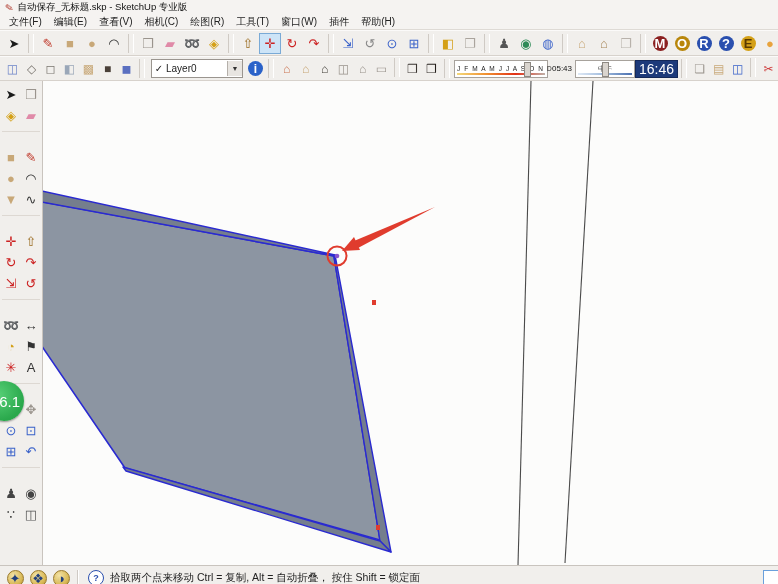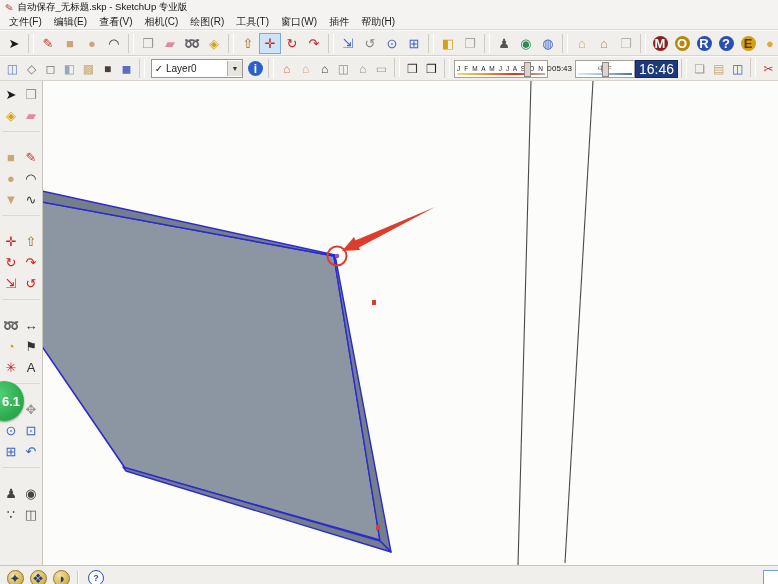--- a/index.html
+++ b/index.html
@@ -67,21 +67,21 @@
   .lefttb .ticon{width:20px;height:20px}
   .lsep{grid-column:1/3;height:5px;border-bottom:1px solid #ddd8d2;margin:0 1px 2px 1px}
 
   .canvas{flex:1;position:relative;background:#fcfcfb;overflow:hidden}
   .canvas svg{position:absolute;left:0;top:0}
 
   .badge{position:absolute;left:-16px;top:300px;width:40px;height:40px;border-radius:50%;
          background:radial-gradient(circle at 35% 35%,#57d077,#2aa84c 70%);
          box-shadow:0 1px 2px rgba(0,0,0,.4);z-index:3;display:flex;align-items:center;
          justify-content:flex-end;padding-right:4px;box-sizing:border-box}
-  .badge span{color:#fff;font-size:13px;font-weight:bold}
+  .badge span{color:#fff;font-size:15px;font-weight:normal}
 
   
   .statusbar{height:24px;display:flex;align-items:center;gap:3px;padding:0 5px;
              background:#f1efec;border-top:1px solid #c9c4be;position:relative;overflow:hidden}
   .statusbar .ticon{width:20px}
   .coin{display:inline-flex;width:15px;height:15px;border-radius:50%;align-items:center;
         justify-content:center;background:radial-gradient(circle at 35% 30%,#f3e2a5,#d8b855 65%,#a8862e);
         border:1px solid #99782a;font-size:8px;color:#23407c}
   .helpicon{display:inline-flex;width:14px;height:14px;border-radius:50%;align-items:center;
             justify-content:center;border:1px solid #2a4fae;color:#2a4fae;font-size:9px;
@@ -451,14 +451,15 @@
       </button>
       <button class="ticon">
         <span class="coin">❖</span>
       </button>
       <button class="ticon">
         <span class="coin">◑</span>
       </button>
     </span>
   <span class="vsep"></span>
   <span class="helpicon">?</span>
+  <span class="hint">拾取两个点来移动 Ctrl = 复制, Alt = 自动折叠， 按住 Shift = 锁定面</span>
   <span class="measure"></span>
 </div>
 
 </body></html>

